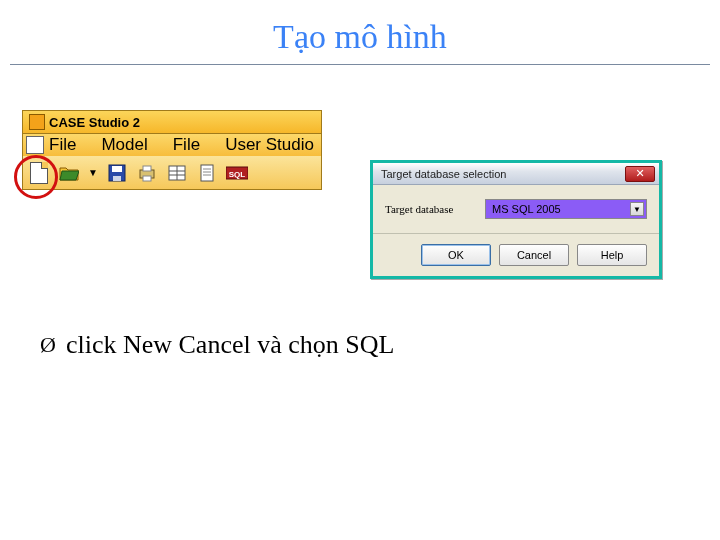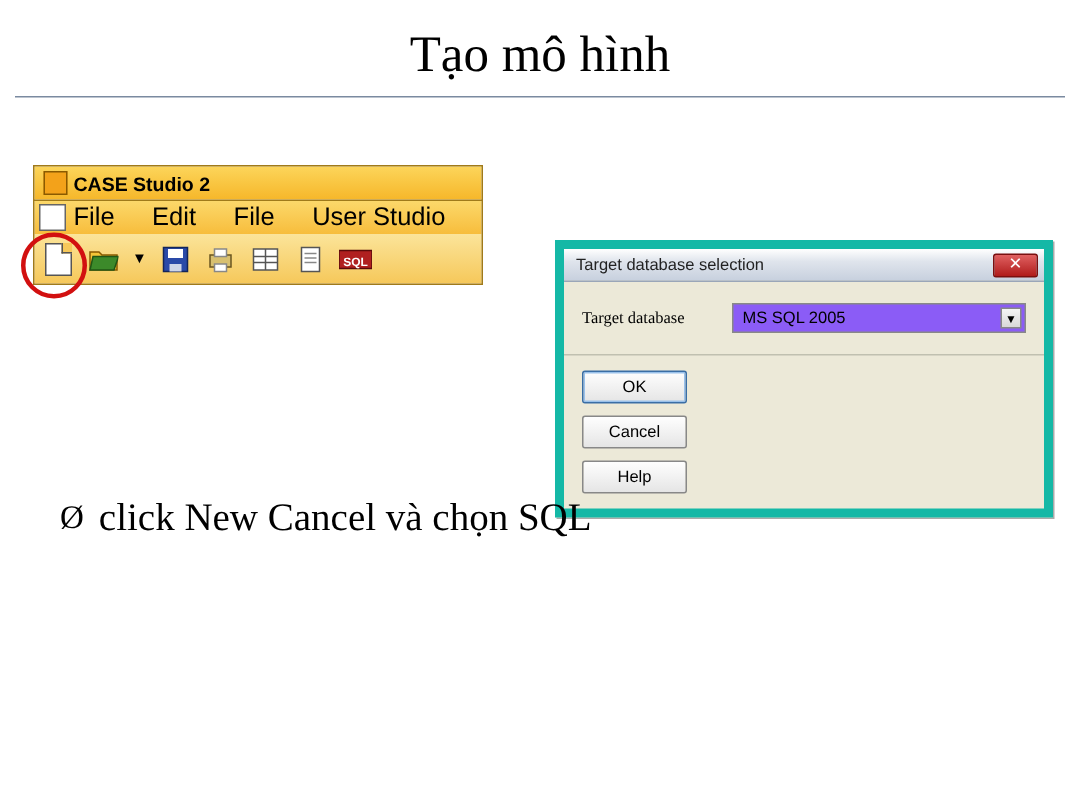--- a/index.html
+++ b/index.html
@@ -6,21 +6,21 @@
   body {
     width: 720px;
     height: 540px;
     background: #fff;
     font-family: "Times New Roman", serif;
     position: relative;
   }
   .slide-title {
     text-align: center;
     font-size: 34px;
-    color: #000000;
+    color: #3b82f6;
     font-weight: normal;
     padding: 18px 0 8px 0;
   }
   .title-rule {
     border: none;
     border-top: 1px solid #7a8aa0;
     margin: 0 10px;
   }
 
   
@@ -127,25 +127,25 @@
     border: 3px solid #d21010;
     border-radius: 50%;
     pointer-events: none;
   }
 
   
   .dialog {
     position: absolute;
     left: 370px;
     top: 160px;
-    width: 332px;
+    width: 292px;
     font-family: Tahoma, Arial, sans-serif;
     font-size: 11px;
     color: #000;
-    border: 6px solid #14b8a6;
+    border: 3px solid #14b8a6;
     background: #ece9d8;
     box-shadow: 1px 1px 0 #aaa;
   }
   .dialog-title {
     height: 22px;
     background: linear-gradient(#fff, #dfe4ec 40%, #c7d0de);
     display: flex;
     align-items: center;
     justify-content: space-between;
     padding: 0 4px 0 8px;
@@ -190,21 +190,20 @@
   }
   .dialog-sep {
     border: none;
     border-top: 1px solid #c0c0b0;
     margin: 4px -12px 10px -12px;
   }
   .dlg-buttons {
     display: flex;
     justify-content: flex-end;
     gap: 8px;
-    flex-direction: column;
   }
   .dlg-buttons button {
     width: 70px;
     height: 22px;
     font-family: Tahoma, Arial, sans-serif;
     font-size: 11px;
     background: linear-gradient(#fefefe, #e5e5e5);
     border: 1px solid #888;
     border-radius: 2px;
   }
@@ -237,21 +236,21 @@
 <hr class="title-rule">
 
 <div class="app-window">
   <div class="app-titlebar">
     <span class="app-icon"></span>
     <span>CASE Studio 2</span>
   </div>
   <div class="menubar">
     <span class="file-icon"></span>
     <span>File</span>
-    <span>Edit</span>
+    <span>Model</span>
     <span>File</span>
     <span>User Studio</span>
   </div>
   <div class="toolbar">
     <div class="tbtn" title="New Document">
       <span class="new-doc-icon"></span>
     </div>
     <div class="tbtn" title="Open">
       <svg width="20" height="16">
           <path d="M1 3h6l2 2h10v10H1z" fill="#f5c537" stroke="#8a5a00"></path>

